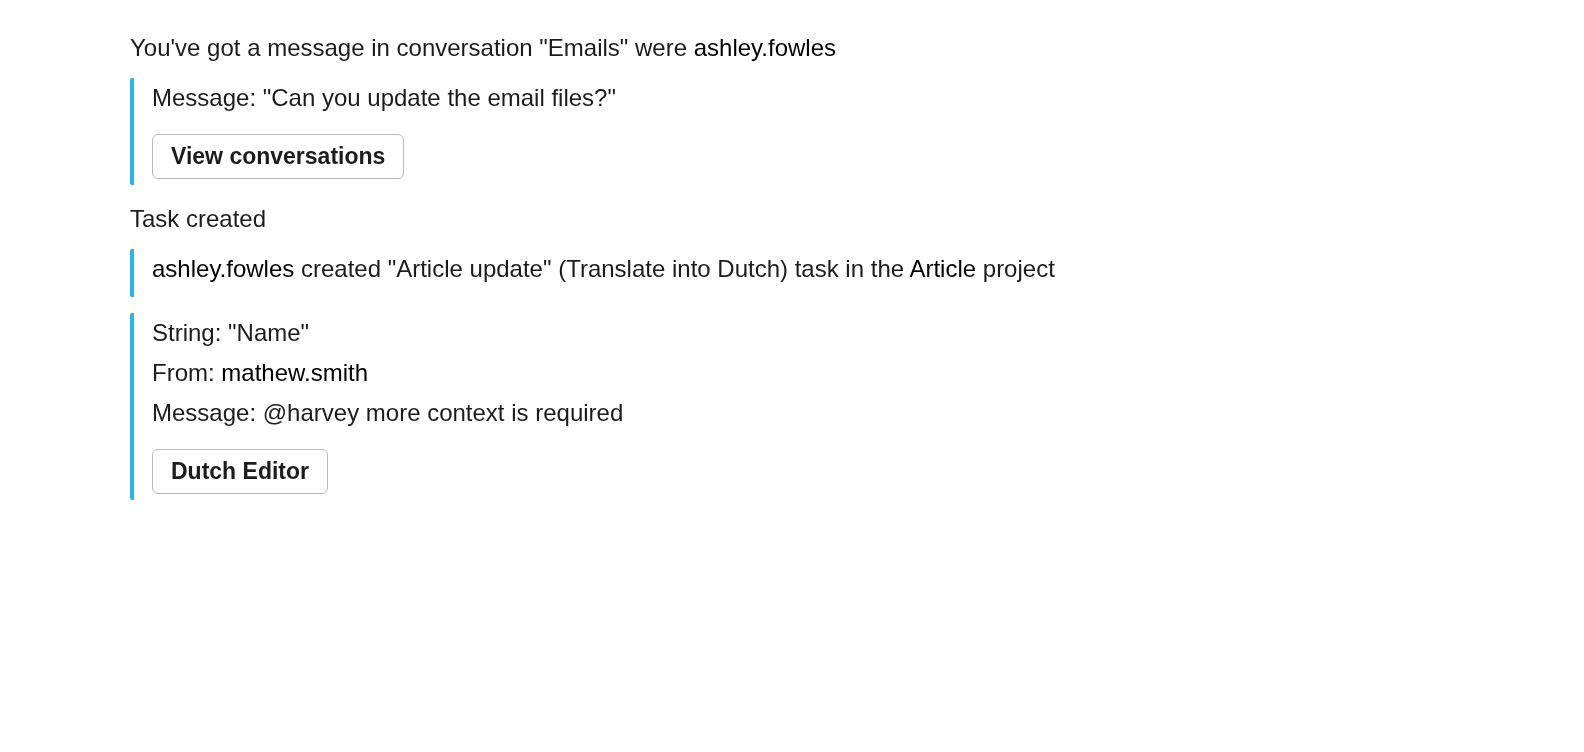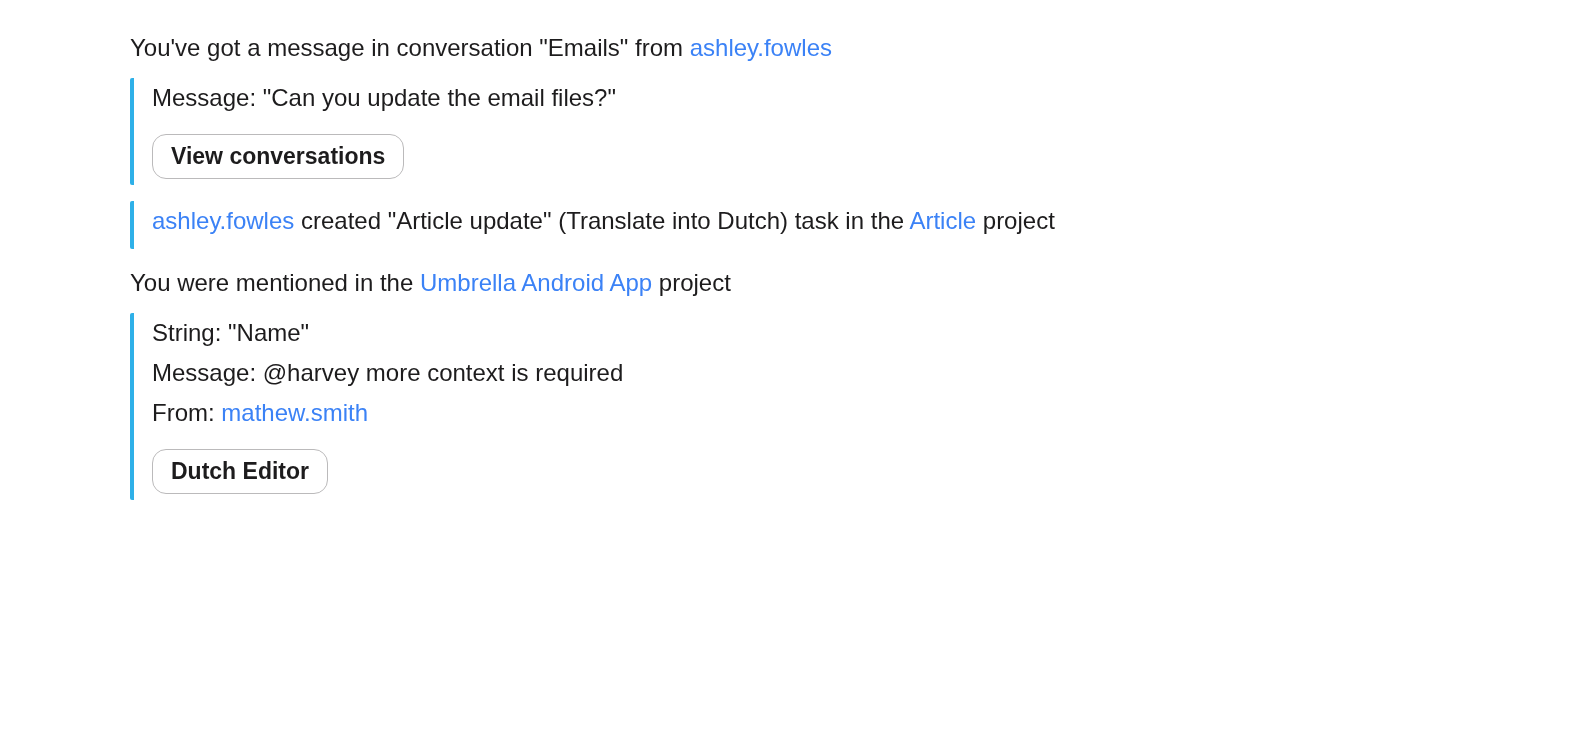--- a/index.html
+++ b/index.html
@@ -16,21 +16,21 @@
       padding: 30px 130px;
     }
     .notification {
       margin-bottom: 10px;
     }
     .notification-header {
       color: #1d1c1d;
       margin-bottom: 12px;
     }
     .link {
-      color: #3b82f6;
+      color: #000000;
       text-decoration: none;
       cursor: pointer;
     }
     .attachment {
       border-left: 4px solid #2eb0e8;
       padding-left: 18px;
       padding-top: 2px;
       padding-bottom: 6px;
       margin-bottom: 16px;
       margin-left: 0px;
@@ -39,62 +39,60 @@
     .attachment-line {
       margin-bottom: 4px;
     }
     .bold {
       font-weight: 400;
     }
     .btn {
       display: inline-block;
       background: #ffffff;
       border: 1px solid #bbbabb;
-      border-radius: 14px;
+      border-radius: 6px;
       padding: 8px 18px;
       font-size: 23px;
       font-weight: 700;
       color: #1d1c1d;
       cursor: pointer;
       margin-top: 14px;
       font-family: inherit;
     }
   </style>
 </head>
 <body>
 
 <div class="notification">
   <div class="notification-header">
-    <span>You've got a message in conversation "Emails" from </span><a class="link">ashley.fowles</a>
+    <span>You've got a message in conversation "Emails" were </span><a class="link">ashley.fowles</a>
   </div>
   <div class="attachment">
     <div class="attachment-line">
       <span class="bold">Message:</span><span> "Can you update the email files?"</span>
     </div>
     <button class="btn">View conversations</button>
   </div>
 </div>
 
 <div class="notification">
+  <div class="notification-header">Task created</div>
   <div class="attachment">
     <div class="attachment-line">
       <a class="link">ashley.fowles</a><span> created "Article update" (Translate into Dutch) task in the </span><a class="link">Article</a><span> project</span>
     </div>
   </div>
 </div>
 
 <div class="notification">
-  <div class="notification-header">
-    <span>You were mentioned in the </span><a class="link">Umbrella Android App</a><span> project</span>
-  </div>
   <div class="attachment">
     <div class="attachment-line">
       <span>String: </span><span>"Name"</span>
     </div>
     <div class="attachment-line">
-      <span class="bold">Message</span><span>: </span><span>@harvey more context is required</span>
+      <span class="bold">From</span><span>: </span><a class="link">mathew.smith</a>
     </div>
     <div class="attachment-line">
-      <span class="bold">From</span><span>: </span><a class="link">mathew.smith</a>
+      <span class="bold">Message</span><span>: </span><span>@harvey more context is required</span>
     </div>
     <button class="btn">Dutch Editor</button>
   </div>
 </div>
 
 </body></html>

